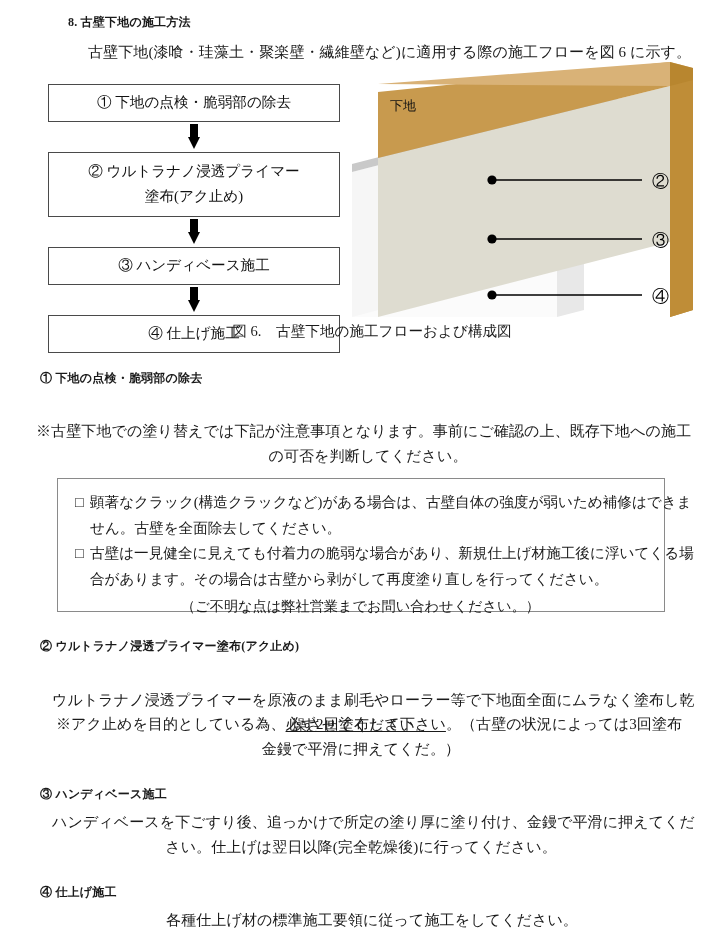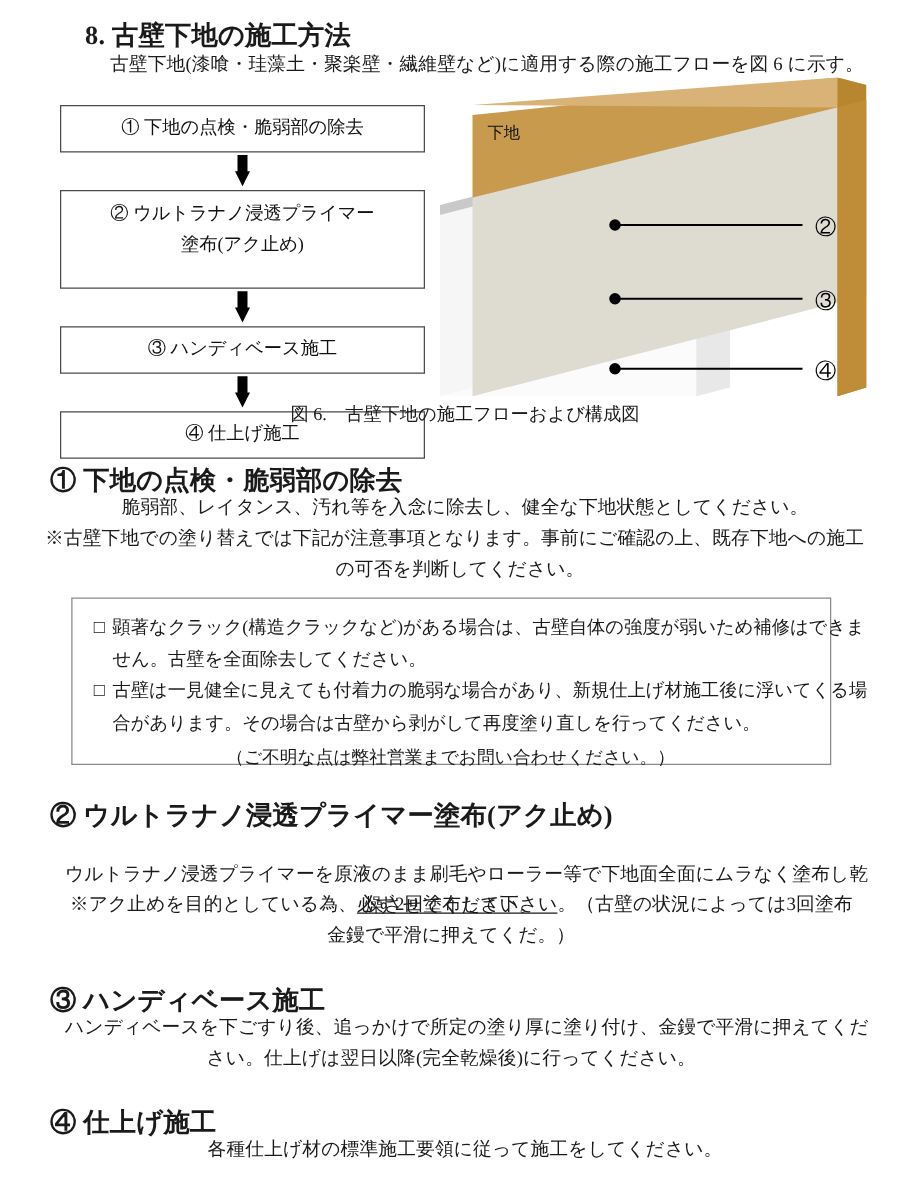--- a/index.html
+++ b/index.html
@@ -19,21 +19,21 @@
   .page {
     position: relative;
     width: 720px;
     height: 950px;
   }
 
   
   .sec-title {
     position: absolute;
     font-weight: bold;
-    font-size: 21px;
+    font-size: 12px;
     letter-spacing: 0.2px;
     white-space: nowrap;
   }
   .para {
     position: absolute;
     font-size: 15px;
     line-height: 25px;
     letter-spacing: 0.1px;
     text-align: center;
   }
@@ -52,21 +52,21 @@
     box-sizing: border-box;
     border: 1.2px solid #4a4a4a;
     background: #ffffff;
     text-align: center;
     font-size: 14.6px;
     line-height: 25px;
     color: #111;
     padding: 5px 4px 6px;
     white-space: nowrap;
   }
-  .flow-box.two-line { white-space: normal; padding: 6px 6px 21px; }
+  .flow-box.two-line { white-space: normal; padding: 6px 6px 7px; }
   .arrow-wrap {
     height: 30px;
     display: flex;
     align-items: center;
     justify-content: center;
   }
   .arrow {
     width: 13px;
     height: 26px;
     position: relative;
@@ -257,21 +257,20 @@
       <text x="300" y="125" font-family="Liberation Serif, serif" font-size="17" fill="#000">②</text>
       <text x="300" y="184" font-family="Liberation Serif, serif" font-size="17" fill="#000">③</text>
       <text x="300" y="240" font-family="Liberation Serif, serif" font-size="17" fill="#000">④</text>
     </svg>
   </div>
 
   <div class="fig-caption">図 6.　古壁下地の施工フローおよび構成図</div>
 
   <div class="sec-title" id="h-1">①  下地の点検・脆弱部の除去</div>
 
-  <div class="para" id="p-1a">脆弱部、レイタンス、汚れ等を入念に除去し、健全な下地状態としてください。</div>
 
   <div class="para" id="p-1b">
     <span class="nowrapline">※古壁下地での塗り替えでは下記が注意事項となります。事前にご確認の上、既存下地への施工</span>
     <span class="cont">の可否を判断してください。</span>
   </div>
 
   <div class="note-box">
     <div class="note-inner">
       <div class="note-item">
         <span class="chk">□</span>

